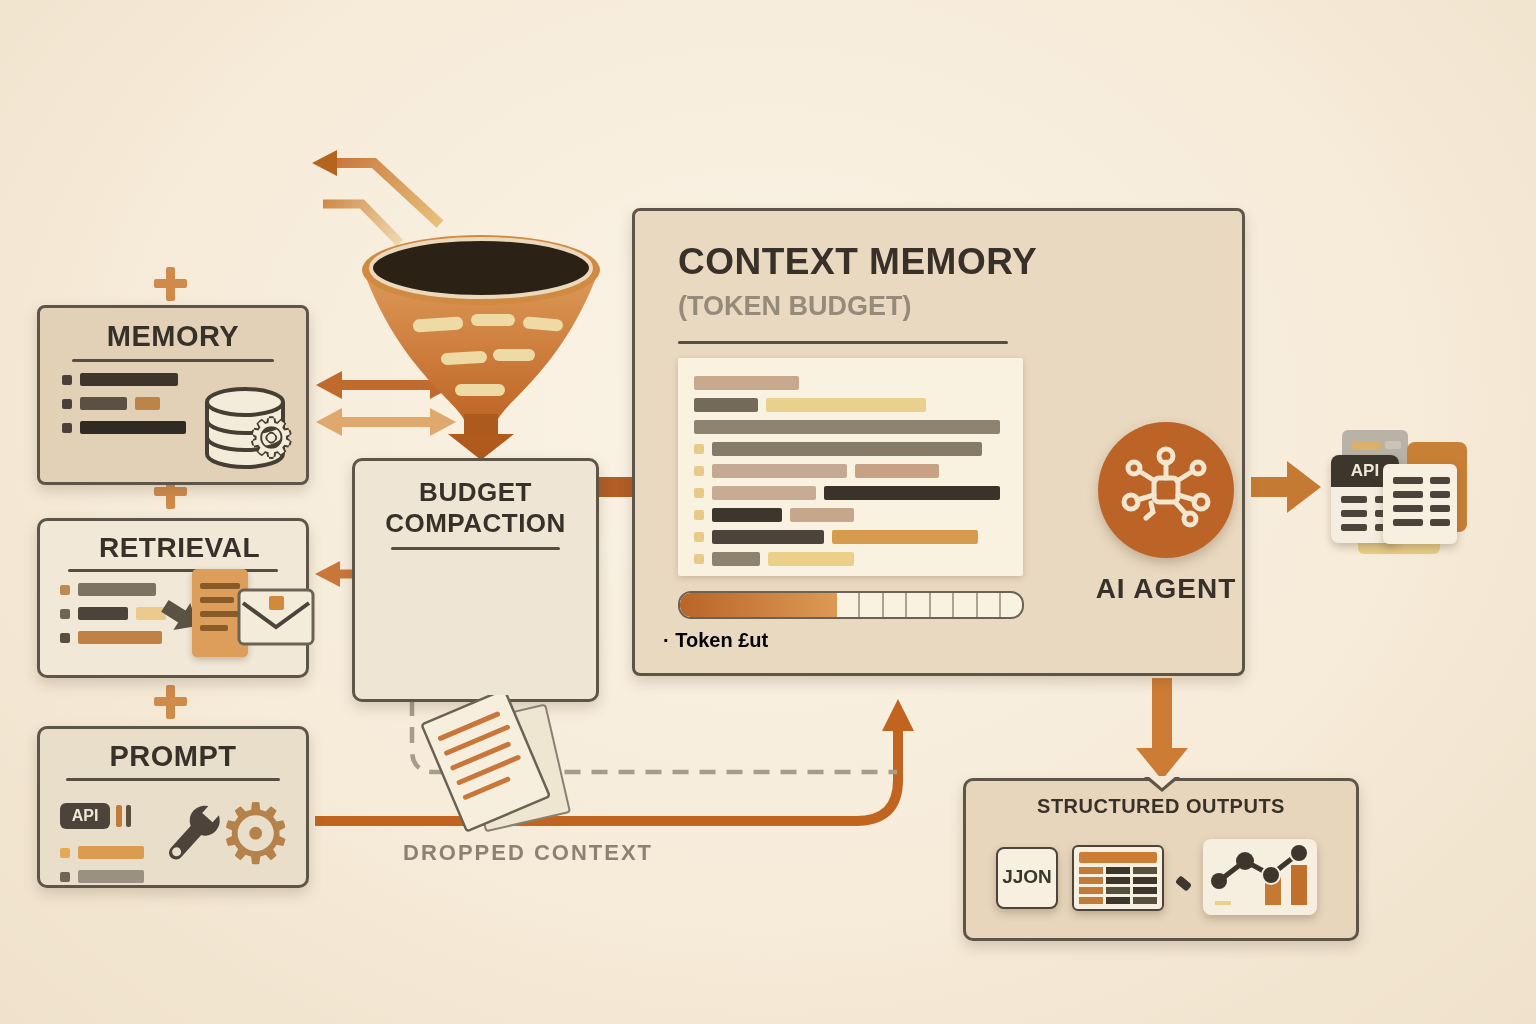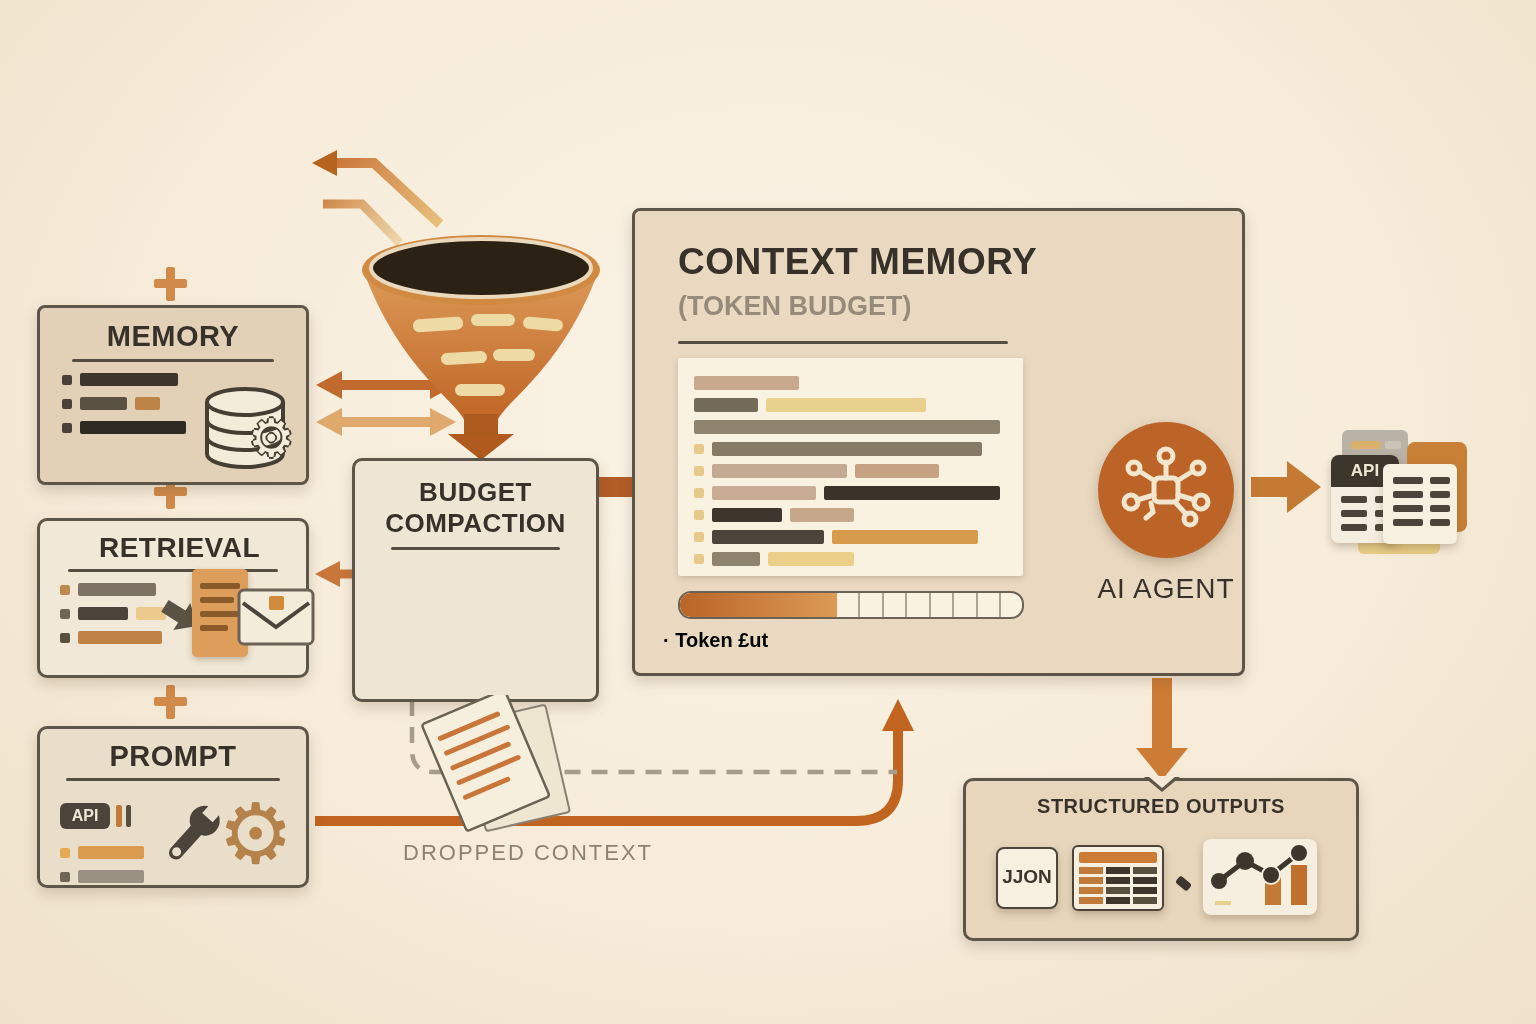--- a/index.html
+++ b/index.html
@@ -274,21 +274,21 @@
           <polyline points="25,73 32,67 30,58"></polyline>
           <circle cx="45" cy="11" r="7"></circle>
           <circle cx="13" cy="23" r="6"></circle>
           <circle cx="77" cy="23" r="6"></circle>
           <circle cx="10" cy="57" r="7"></circle>
           <circle cx="80" cy="57" r="7"></circle>
           <circle cx="69" cy="74" r="6"></circle>
         </g>
       </svg>
     </div>
-    <div class="abs" style="left:443px;top:362px;width:176px;text-align:center;font-size:28px;font-weight:400;color:#38312a;letter-spacing:1px;">AI AGENT</div>
+    <div class="abs" style="left:443px;top:362px;width:176px;text-align:center;font-size:28px;font-weight:700;color:#38312a;letter-spacing:1px;">AI AGENT</div>
   </div>
 
   <div class="abs" style="left:1325px;top:425px;width:150px;height:135px;z-index:3;">
     <div class="abs" style="left:17px;top:5px;width:66px;height:44px;background:#b9b2a6;border-radius:6px;">
       <div style="position:absolute;left:9px;top:11px;width:30px;height:8px;background:#d9b16a;border-radius:2px;"></div>
       <div style="position:absolute;left:43px;top:11px;width:16px;height:8px;background:#cbc4b6;border-radius:2px;"></div>
     </div>
     <div class="abs" style="left:82px;top:17px;width:60px;height:90px;background:#c87f36;border-radius:8px;"></div>
     <div class="abs" style="left:33px;top:91px;width:82px;height:38px;background:#e9cd88;border-radius:6px;"></div>
     <div class="abs shadow-card" style="left:6px;top:30px;width:68px;height:88px;background:#f5eee0;border-radius:8px;">
@@ -326,21 +326,21 @@
       <rect x="22" y="10" width="90" height="116" rx="3" fill="#f7efdd" stroke="#6b6255" stroke-width="2.5"></rect>
       <g stroke="#c9763a" stroke-width="5" stroke-linecap="round">
         <line x1="34" y1="30" x2="96" y2="30"></line>
         <line x1="34" y1="46" x2="100" y2="46"></line>
         <line x1="34" y1="62" x2="94" y2="62"></line>
         <line x1="34" y1="78" x2="98" y2="78"></line>
         <line x1="34" y1="94" x2="80" y2="94"></line>
       </g>
     </g>
   </svg>
-  <div class="abs" style="left:403px;top:840px;font-size:22px;font-weight:400;color:#8d8272;letter-spacing:2px;z-index:3;text-align:center;">DROPPED CONTEXT</div>
+  <div class="abs" style="left:403px;top:840px;font-size:22px;font-weight:700;color:#8d8272;letter-spacing:2px;z-index:3;text-align:center;">DROPPED CONTEXT</div>
 
   <div class="box" style="left:963px;top:778px;width:396px;height:163px;background:#e7d6bc;z-index:3;">
     <div class="box-title" style="font-size:20px;margin-top:14px;">STRUCTURED OUTPUTS</div>
     <div class="abs shadow-card" style="left:30px;top:66px;width:62px;height:62px;background:#f7f0e1;border:2.5px solid #4c443a;border-radius:8px;box-sizing:border-box;text-align:center;line-height:56px;font-size:19px;font-weight:700;color:#3d362c;">
       <span>JJON</span>
     </div>
     <div class="abs shadow-card" style="left:106px;top:64px;width:92px;height:66px;background:#f7f0e1;border:2.5px solid #4c443a;border-radius:6px;box-sizing:border-box;padding:5px;">
       <div style="height:11px;background:#cd7c35;border-radius:2px;margin-bottom:4px;"></div>
       <div style="display:grid;grid-template-columns:1fr 1fr 1fr;gap:3px;">
         <div style="height:7px;background:#c07a3a;"></div>

